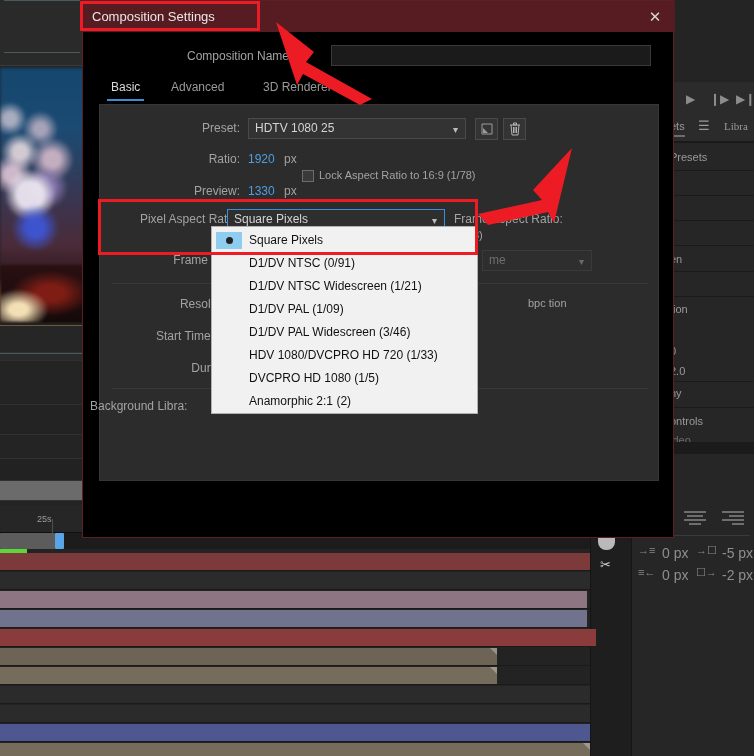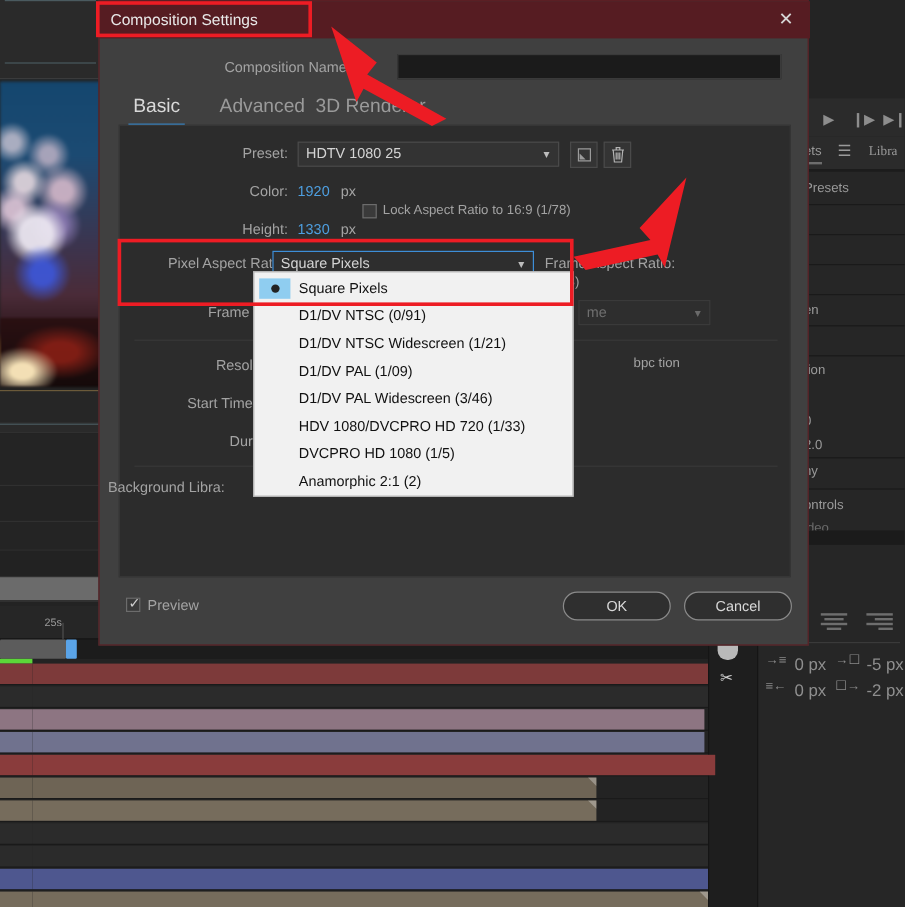--- a/index.html
+++ b/index.html
@@ -86,34 +86,34 @@
   .align-panel { position:absolute; left:632px; top:505px; width:122px; height:251px; background:#262626; }
   .align-icons { position:absolute; left:0; top:2px; width:122px; height:22px; }
   .al-ico { position:absolute; top:4px; width:22px; height:14px; }
   .al-ico i { display:block; height:2px; background:#6e6e6e; margin-bottom:2px; }
   .ap-sep { position:absolute; left:4px; top:30px; width:114px; height:1px; background:#3a3a3a; }
   .ap-field { position:absolute; font-size:14px; color:#8e8e8e; }
   .ap-gl { position:absolute; color:#8a8a8a; font-size:11px; line-height:1; }
 
   
   .dialog { position:absolute; left:82px; top:0; width:592px; height:538px;
-            background:#404040; border:1px solid #5b1f24; }
+            background:#000000; border:1px solid #5b1f24; }
   .dlg-title { position:absolute; left:0; top:0; width:592px; height:31px; background:#561c22; }
   .dlg-title .t { position:absolute; left:9px; top:8px; font-size:13px; color:#e8e8e8; }
   .dlg-close { position:absolute; right:10px; top:6px; width:20px; height:20px; color:#d6d6d6;
                font-size:15px; text-align:center; line-height:20px; }
   .lbl { font-size:12px; color:#a3a3a3; }
   .lbl.blue { color:#4e9fe0; }
   .comp-name-lbl { position:absolute; left:104px; top:48px; }
   .comp-name-input { position:absolute; left:248px; top:44px; width:320px; height:21px;
                      background:#1b1b1b; border:1px solid #3a3a3a; color:#d2d2d2; font-size:12px;
                      padding:0 5px; line-height:19px; }
 
   .tabstrip { position:absolute; left:16px; top:73px; width:560px; height:30px; }
-  .tabstrip .tb { position:absolute; top:6px; font-size:16px; color:#9a9a9a; }
+  .tabstrip .tb { position:absolute; top:6px; font-size:12px; color:#9a9a9a; }
   .tabstrip .tb.active { color:#d9d9d9; }
   .tabstrip .tb.active:after { content:""; position:absolute; left:-4px; bottom:-7px; width:calc(100% + 8px);
                                height:2px; background:#3a8fd4; }
 
   .panel-body { position:absolute; left:16px; top:103px; width:560px; height:377px;
                 background:#2c2c2c; border:1px solid #363636; }
   .field-label { position:absolute; font-size:12px; color:#a3a3a3; text-align:right; }
   .sel {
     position:absolute; height:21px; background:#333333; border:1px solid #4a4a4a;
     color:#d4d4d4; font-size:12px; line-height:19px; padding-left:6px;
@@ -316,21 +316,21 @@
     <div class="dlg-title">
       <span class="t">Composition Settings</span>
       <span class="dlg-close">✕</span>
     </div>
 
     <span class="lbl comp-name-lbl">Composition Name:</span>
     <div class="comp-name-input"></div>
 
     <div class="tabstrip">
       <span class="tb active" style="left:12px;">Basic</span>
-      <span class="tb" style="left:84px;">Advanced</span>
+      <span class="tb" style="left:72px;">Advanced</span>
       <span class="tb" style="left:164px;">3D Renderer</span>
     </div>
 
     <div class="panel-body">
 
       <span class="field-label" style="left:60px;top:16px;width:80px;">Preset:</span>
       <div class="sel" style="left:148px;top:13px;width:218px;">
         <span>HDTV 1080 25</span>
         <span class="chev">▾</span>
       </div>
@@ -339,28 +339,28 @@
           <path d="M1 1 L11 1 L11 11 L1 11 Z" fill="none" stroke="#9b9b9b" stroke-width="1"></path>
           <path d="M2 10 L2 5 L7 10 Z" fill="#9b9b9b"></path>
         </svg>
       </div>
       <div class="iconbtn" style="left:403px;top:13px;">
         <svg width="12" height="14" viewBox="0 0 12 14" style="margin:3px 0 0 5px;">
           <path d="M1 3 H11 M2 3 L3 13 H9 L10 3 M4.5 1 H7.5 V3 H4.5 Z M4.5 5 V11 M6 5 V11 M7.5 5 V11" fill="none" stroke="#b4b4b4" stroke-width="1"></path>
         </svg>
       </div>
 
-      <span class="field-label" style="left:60px;top:47px;width:80px;">Color:</span>
+      <span class="field-label" style="left:60px;top:47px;width:80px;">Ratio:</span>
       <span class="lbl blue" style="position:absolute;left:148px;top:47px;">1920</span>
       <span class="lbl" style="position:absolute;left:184px;top:47px;">px</span>
 
       <div class="chk" style="left:202px;top:65px;"></div>
       <span class="lbl" style="position:absolute;left:219px;top:64px;font-size:11px;">Lock Aspect Ratio to 16:9 (1/78)</span>
 
-      <span class="field-label" style="left:60px;top:79px;width:80px;">Height:</span>
+      <span class="field-label" style="left:60px;top:79px;width:80px;">Preview:</span>
       <span class="lbl blue" style="position:absolute;left:148px;top:79px;">1330</span>
       <span class="lbl" style="position:absolute;left:184px;top:79px;">px</span>
 
       <span class="field-label" style="left:-5px;top:107px;width:145px;">Pixel Aspect Ratio:</span>
       <div class="sel focused" style="left:127px;top:104px;width:218px;">
         <span>Square Pixels</span>
         <span class="chev">▾</span>
       </div>
       <span class="lbl" style="position:absolute;left:354px;top:107px;">Frame Aspect Ratio:</span>
       <span class="lbl" style="position:absolute;left:354px;top:124px;font-size:11px;">(1/78)</span>
@@ -378,26 +378,20 @@
 
       <span class="field-label" style="left:5px;top:224px;width:135px;">Start Timecode:</span>
 
       <span class="field-label" style="left:25px;top:256px;width:115px;">Duration:</span>
 
       <div class="sep-line" style="top:283px;"></div>
 
       <span class="field-label" style="left:-10px;top:294px;width:150px;text-align:left;">Background Libra:</span>
     </div>
 
-    <div class="btnbar">
-      <div class="chk checked" style="left:6px;top:5px;"></div>
-      <span class="lbl" style="position:absolute;left:24px;top:4px;">Preview</span>
-      <div class="rbtn" style="left:370px;width:90px;">OK</div>
-      <div class="rbtn" style="left:471px;width:90px;">Cancel</div>
-    </div>
   </div>
 
   <div class="dd-pop">
     <div id="dd-items">
         <div class="dd-item first" style="top: 2px;"><span class="dd-check">
             <span class="dot"></span>
           </span><span>Square Pixels</span></div>
         <div class="dd-item" style="top: 25px;"><span>D1/DV NTSC (0/91)</span></div>
         <div class="dd-item" style="top: 48px;"><span>D1/DV NTSC Widescreen (1/21)</span></div>
         <div class="dd-item" style="top: 71px;"><span>D1/DV PAL (1/09)</span></div>

